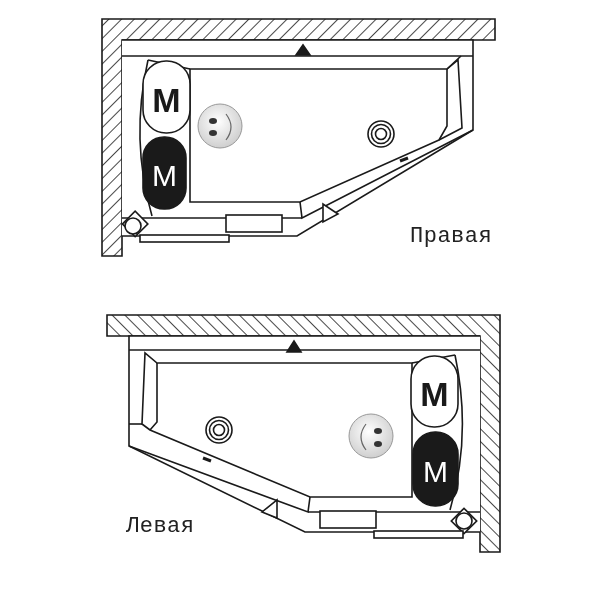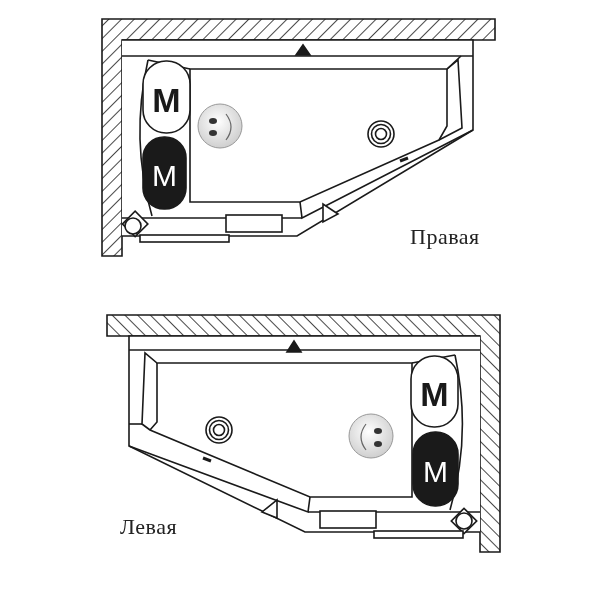--- a/index.html
+++ b/index.html
@@ -1,18 +1,18 @@
 <!DOCTYPE html>
 <html><head>
 <meta charset="utf-8">
 <style>
   html,body{margin:0;padding:0;background:#fff;}
   body{width:600px;height:600px;position:relative;overflow:hidden;font-family:"Liberation Sans",sans-serif;}
   svg{position:absolute;left:0;top:0;}
-  .lbl{position:absolute;font-family:Liberation Serif, serif;font-size:22px;color:#222;letter-spacing:0.5px;text-align:right;}
+  .lbl{position:absolute;font-family:Liberation Mono, monospace;font-size:22px;color:#222;letter-spacing:0.5px;text-align:right;}
   .mtxt{font-family:"Liberation Sans",sans-serif;}
 </style>
 </head>
 <body>
 
 <svg width="600" height="600" viewBox="0 0 600 600">
   <defs>
     <pattern id="hatchR" patternUnits="userSpaceOnUse" width="9" height="9" patternTransform="rotate(45)">
       <rect width="9" height="9" fill="#fff"></rect>
       <line x1="0" y1="0" x2="0" y2="9" stroke="#1a1a1a" stroke-width="1.6"></line>
@@ -105,13 +105,13 @@
     <g>
       <rect x="455" y="512" width="18" height="18" transform="rotate(45 464 521)" fill="#fff"></rect>
       <circle cx="464" cy="521" r="8" fill="#fff"></circle>
     </g>
     <rect x="320" y="511" width="56" height="17" fill="#fff"></rect>
     <rect x="374" y="531" width="89" height="7" fill="#fff"></rect>
   </g>
 </svg>
 
 <div class="lbl" style="left:410px;top:224px;">Правая</div>
-<div class="lbl" style="left:120px;top:514px;">Левая</div>
+<div class="lbl" style="left:126px;top:514px;">Левая</div>
 
 </body></html>

